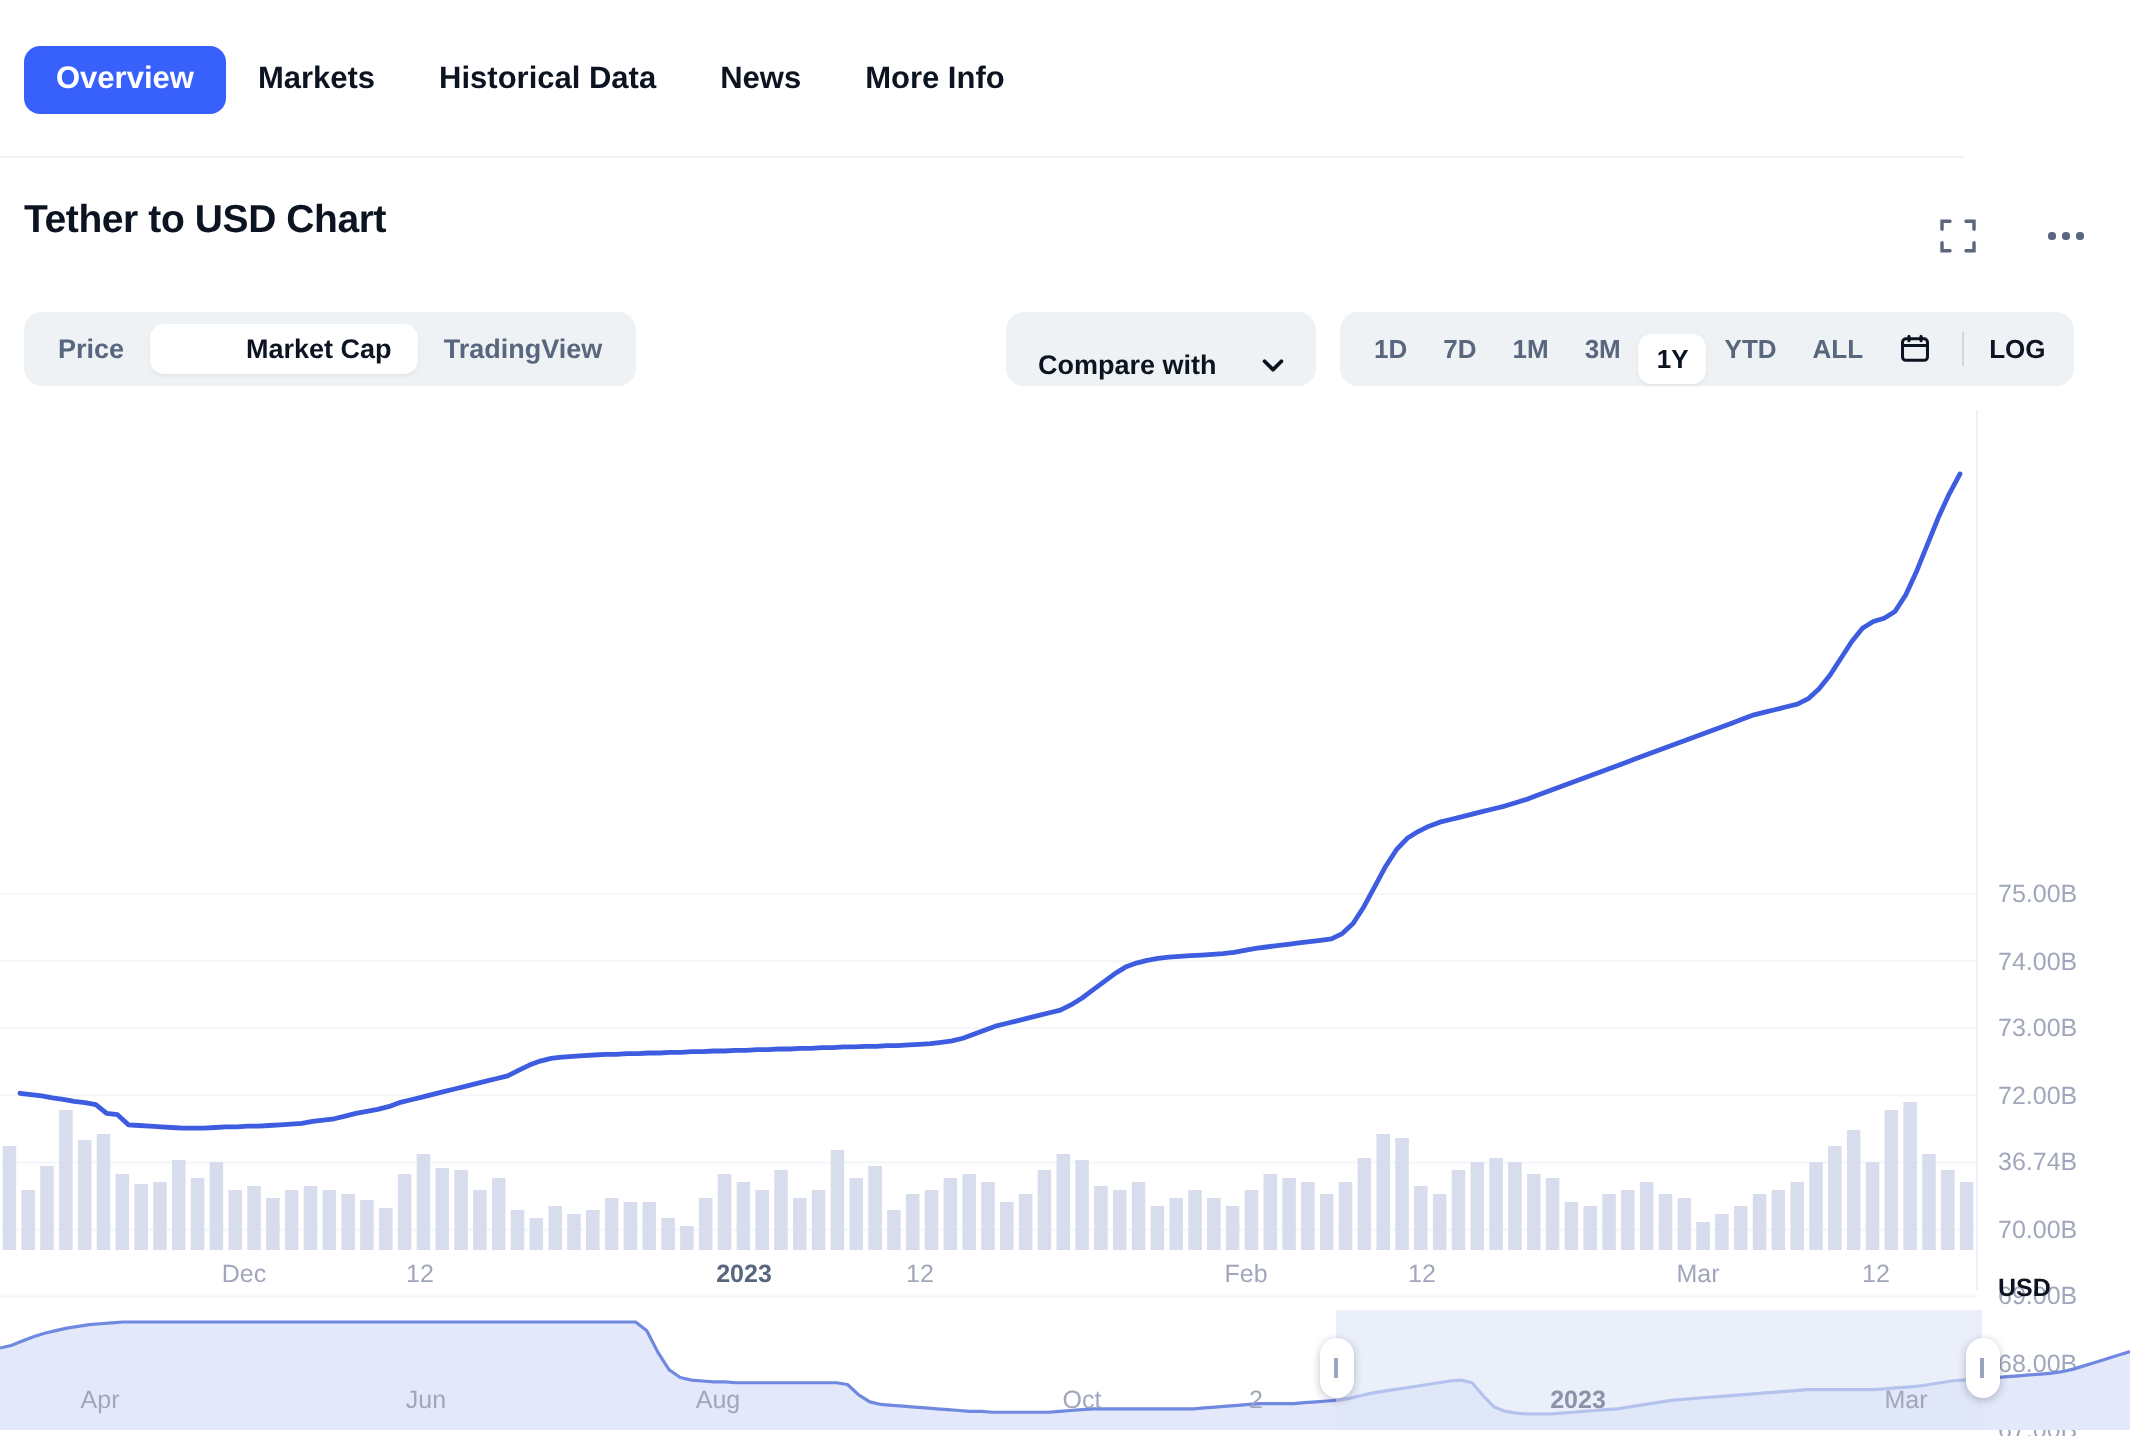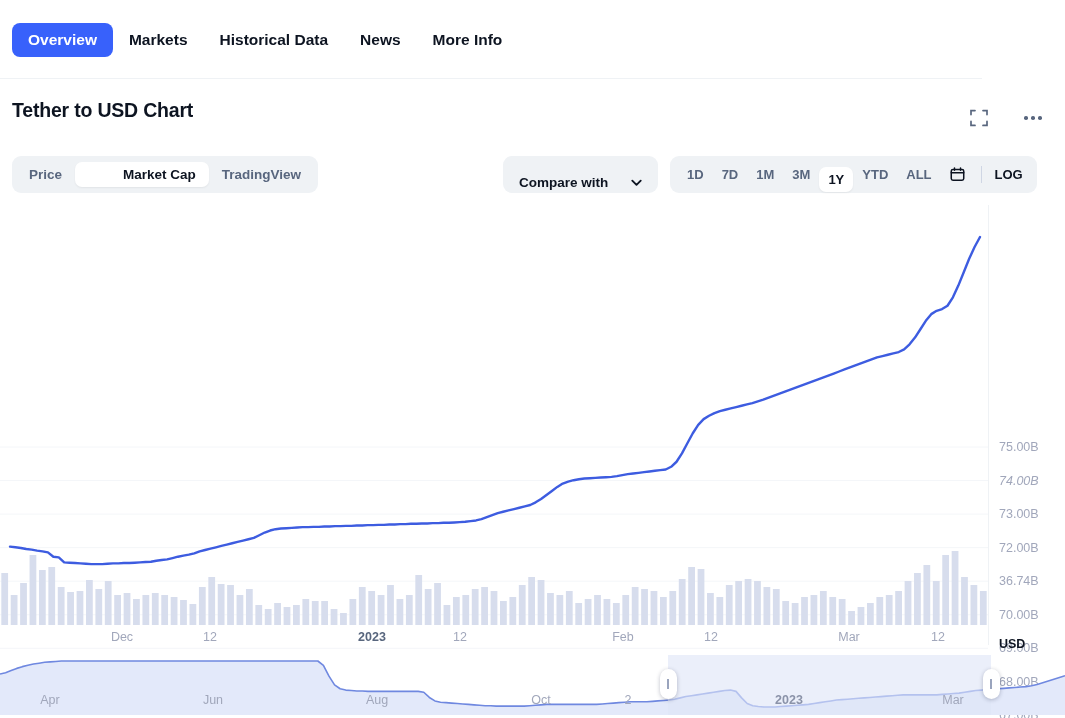--- a/index.html
+++ b/index.html
@@ -313,21 +313,21 @@
           <div class="xlab" style="left: 623px;">Feb</div>
           <div class="xlab" style="left: 711px;">12</div>
           <div class="xlab" style="left: 849px;">Mar</div>
           <div class="xlab" style="left: 938px;">12</div>
         </div>
     </div>
 
     <div class="axis-sep"></div>
     <div class="ylabels" id="ylabels">
         <div class="ylab" style="top: 242px;">75.00B</div>
-        <div class="ylab" style="top: 275.55px; font-style: italic;">74.00B</div>
+        <div class="ylab" style="top: 275.55px;">74.00B</div>
         <div class="ylab" style="top: 309.1px;">73.00B</div>
         <div class="ylab" style="top: 342.65px;">72.00B</div>
         <div class="ylab" style="top: 376.2px;">36.74B</div>
         <div class="ylab" style="top: 409.75px;">70.00B</div>
         <div class="ylab" style="top: 443.3px;">69.00B</div>
         <div class="ylab" style="top: 476.85px;">68.00B</div>
         <div class="ylab" style="top: 510.4px;">67.00B</div>
         <div class="ycur" style="top: 432px;">USD</div>
       </div>
   </div>
@@ -340,21 +340,21 @@
     <div class="nav-sel" id="navsel" style="left: 668px; width: 323px;"></div>
     <div class="nav-handle" id="navh1" style="left: 659.5px; top: 14px;">
         <i></i>
       </div>
     <div class="nav-handle" id="navh2" style="left: 982.5px; top: 14px;">
         <i></i>
       </div>
     <div id="navlabels">
         <div class="navlab" style="left: 50px; top: 38px;">Apr</div>
         <div class="navlab" style="left: 213px; top: 38px;">Jun</div>
-        <div class="navlab" style="left: 377px; top: 38px;">Aug</div>
+        <div class="navlab" style="left: 359px; top: 38px;">Aug</div>
         <div class="navlab" style="left: 541px; top: 38px;">Oct</div>
         <div class="navlab" style="left: 628px; top: 38px;">2</div>
         <div class="navlab bold" style="left: 789px; top: 38px;">2023</div>
         <div class="navlab" style="left: 953px; top: 38px;">Mar</div>
       </div>
   </div>
 
 </div>
 
 </body></html>

